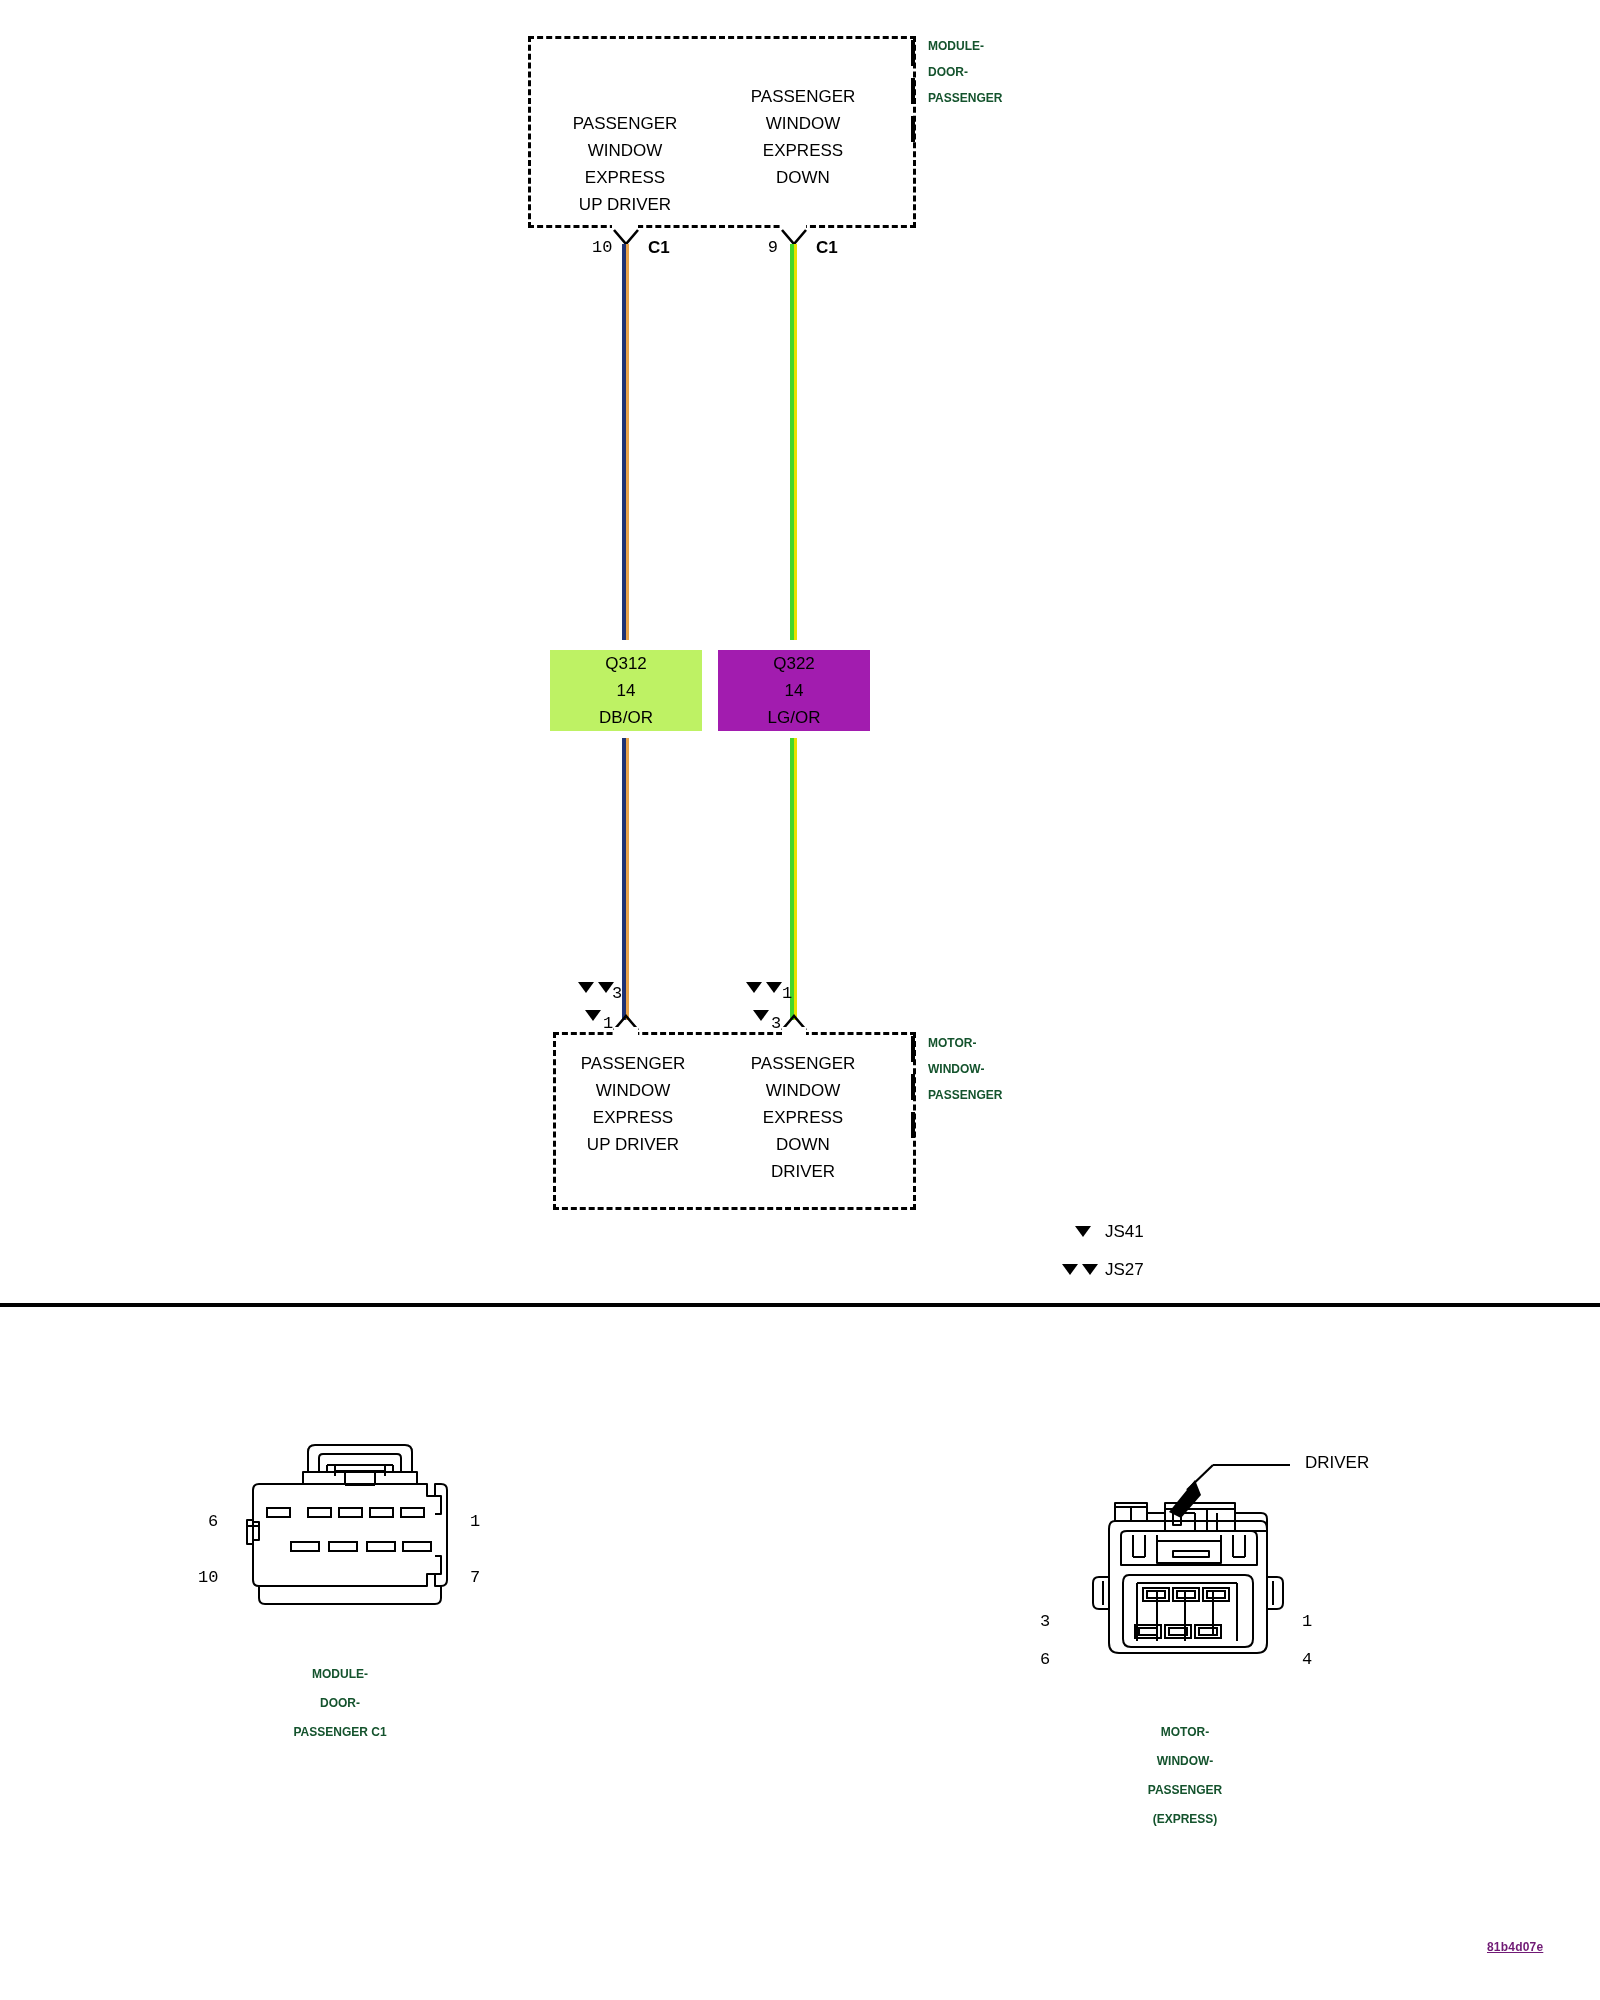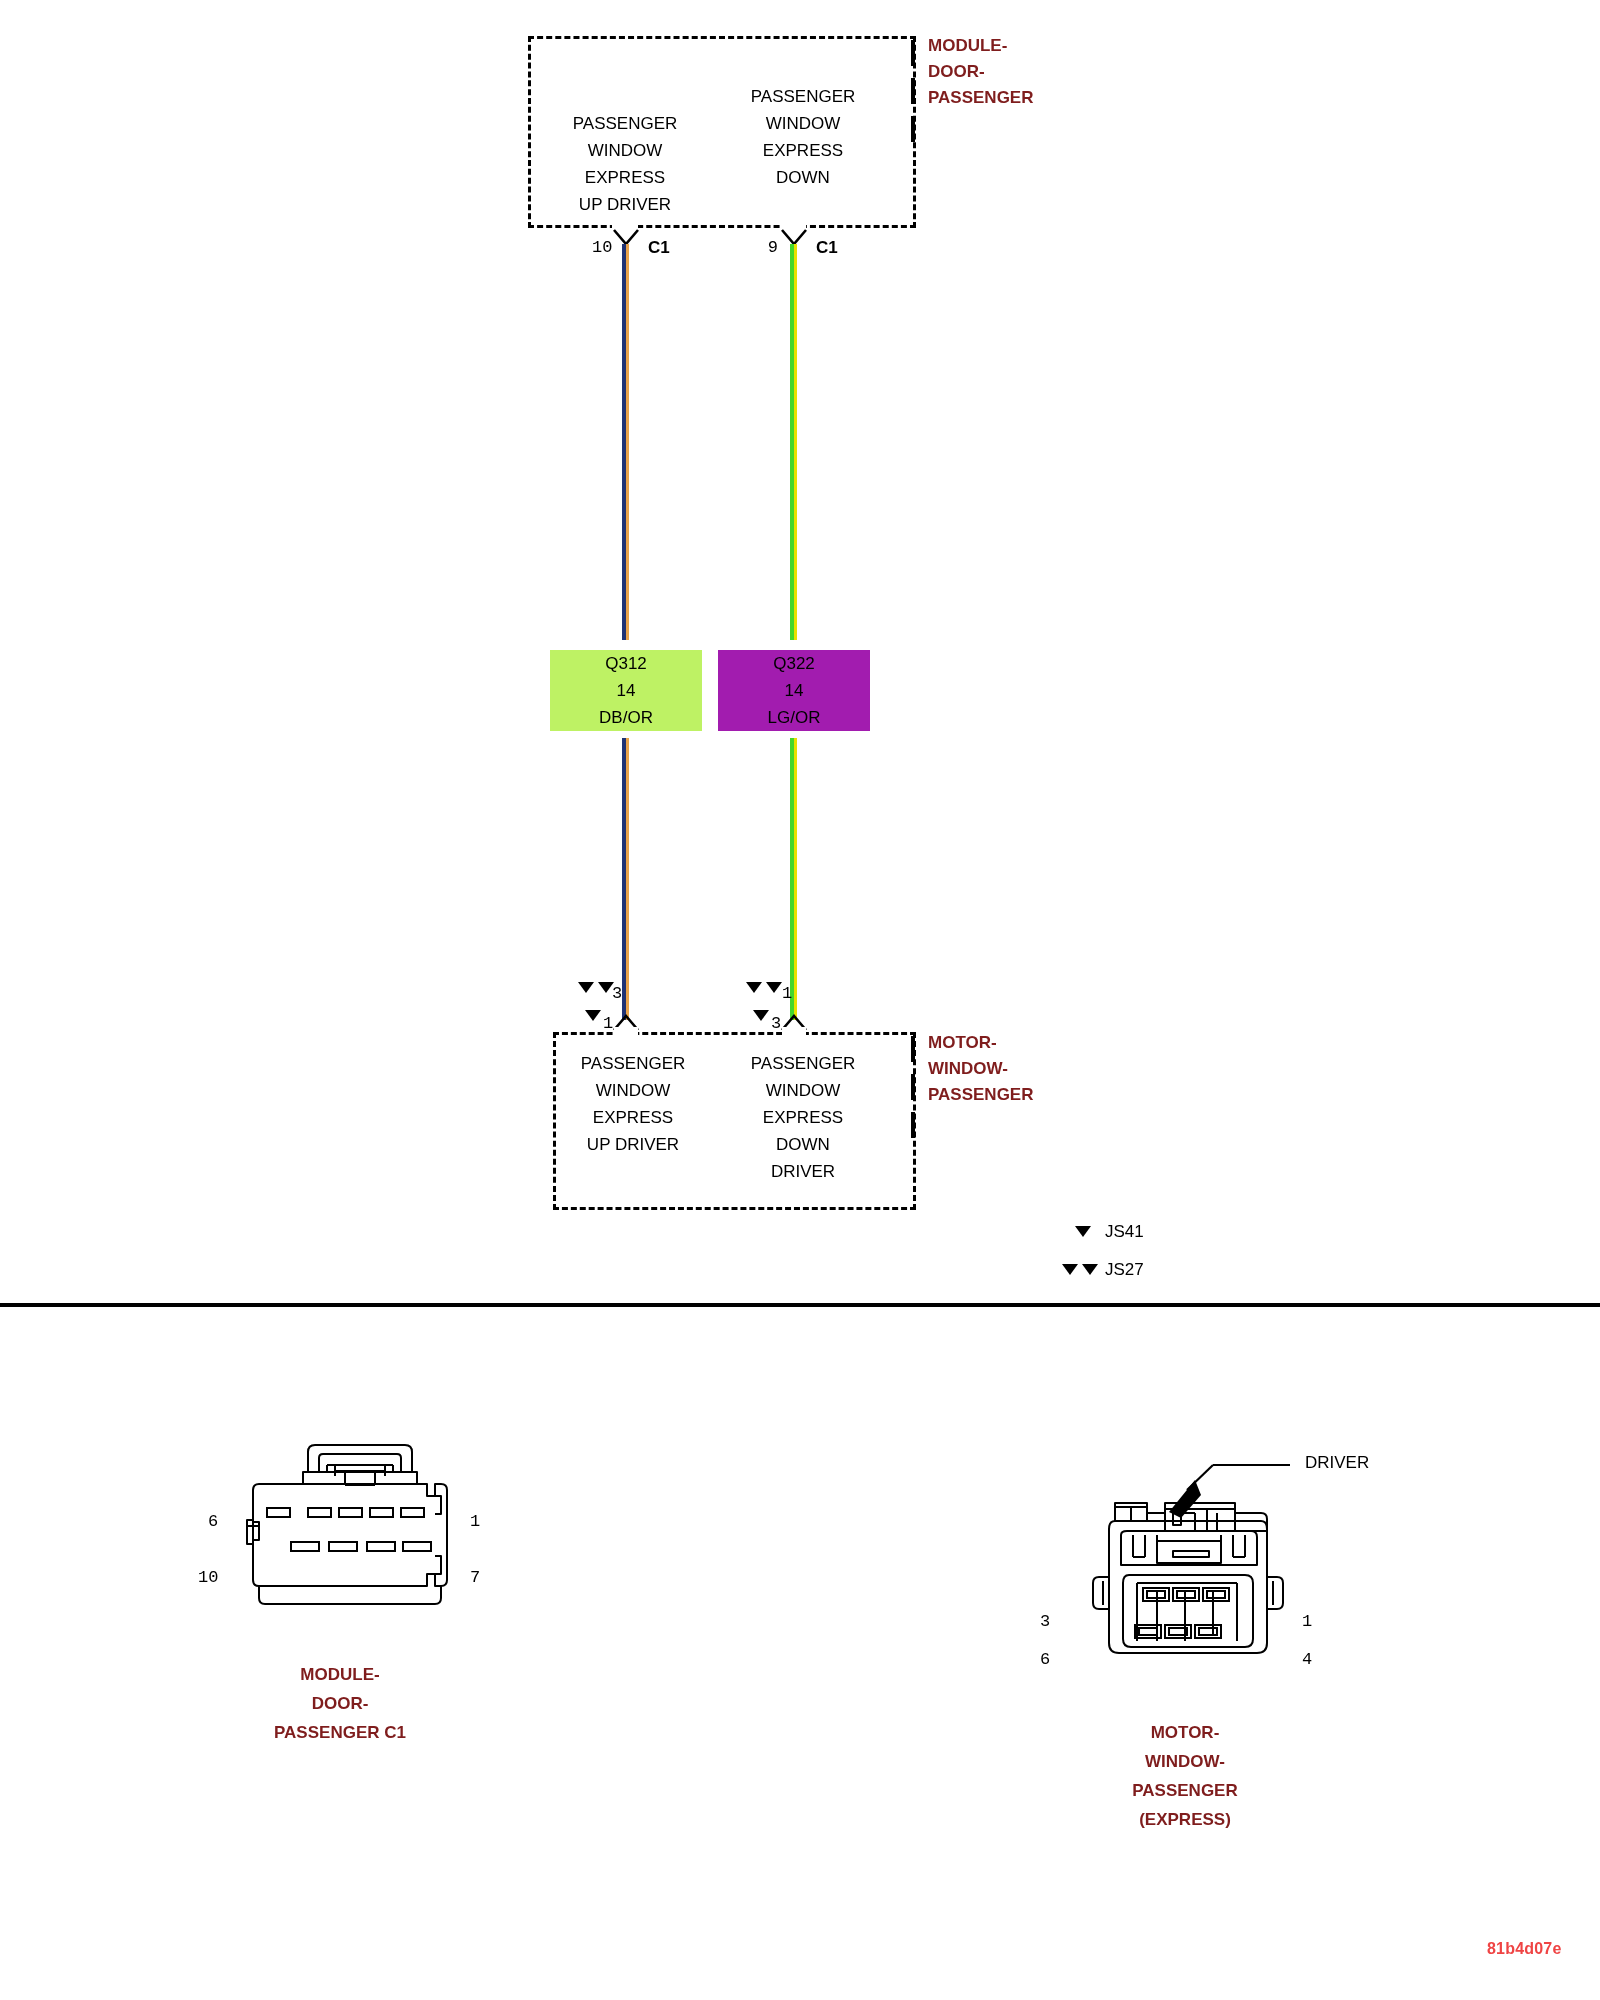--- a/index.html
+++ b/index.html
@@ -16,25 +16,25 @@
   }
   .abs { position: absolute; }
   .lbl {
     font-size: 17px;
     line-height: 27px;
     text-align: center;
     white-space: nowrap;
     color: #000;
   }
   .lbl-bold {
-    font-size: 17px;
+    font-size: 12px;
     line-height: 27px;
     font-weight: bold;
     white-space: nowrap;
-    color: #7f1d1d;
+    color: #14532d;
   }
   .pinnum { font-size: 17px; color:#000;font-family:Liberation Mono, monospace; }
   .connname { font-weight: bold; font-size: 17px; color:#000; }
 
   
   .dashbox {
     position: absolute;
     border: 3px dashed #000;
     background: transparent;
   }
@@ -55,24 +55,25 @@
 
   .divider {
     position:absolute;
     left:0; width:1600px;
     height:4px;
     background:#000;
   }
 
   .footer-code {
     position:absolute;
-    font-size: 16px;
+    font-size: 12px;
     font-weight: bold;
-    color: #ef4444;
+    color: #701a75;
     letter-spacing: 0.2px;
+    text-decoration: underline;
   }
 
   .legend-row { position:absolute; font-size:17px; color:#000;text-align:right; }
 
   svg { display:block; }
 </style>
 </head>
 <body>
 
 <div class="dashbox" style="left:528px; top:36px; width:388px; height:192px;"></div>

